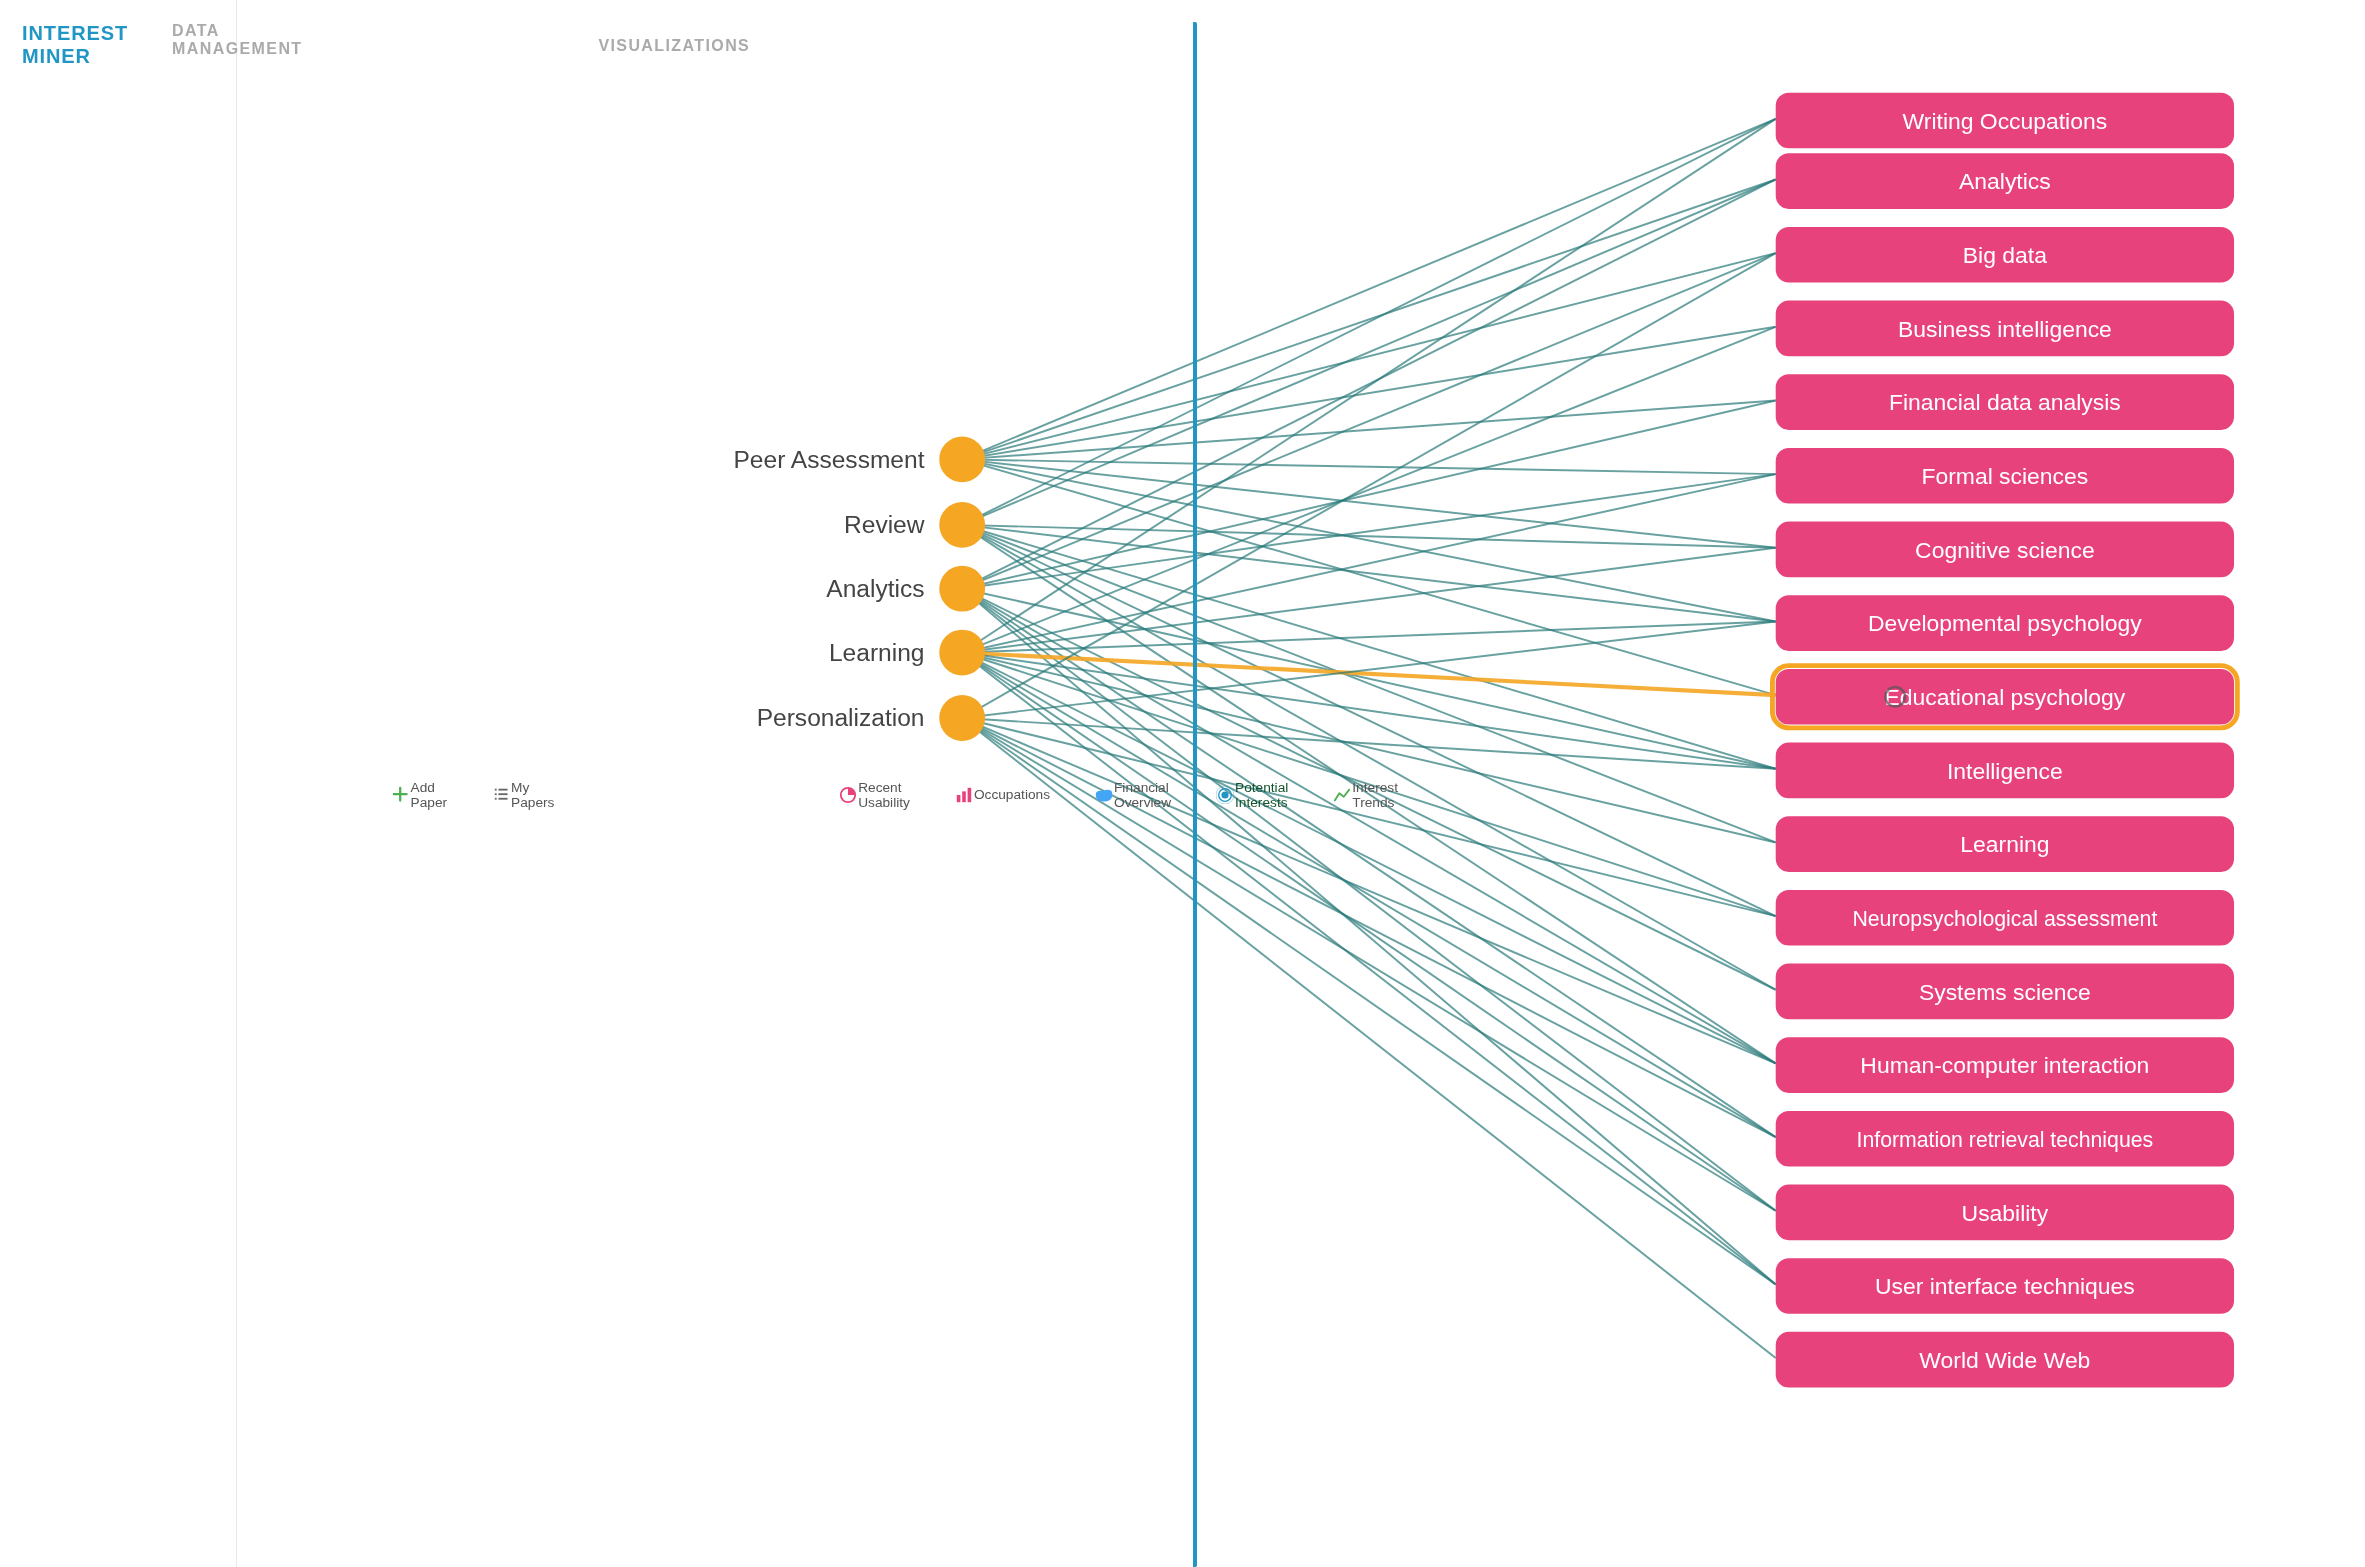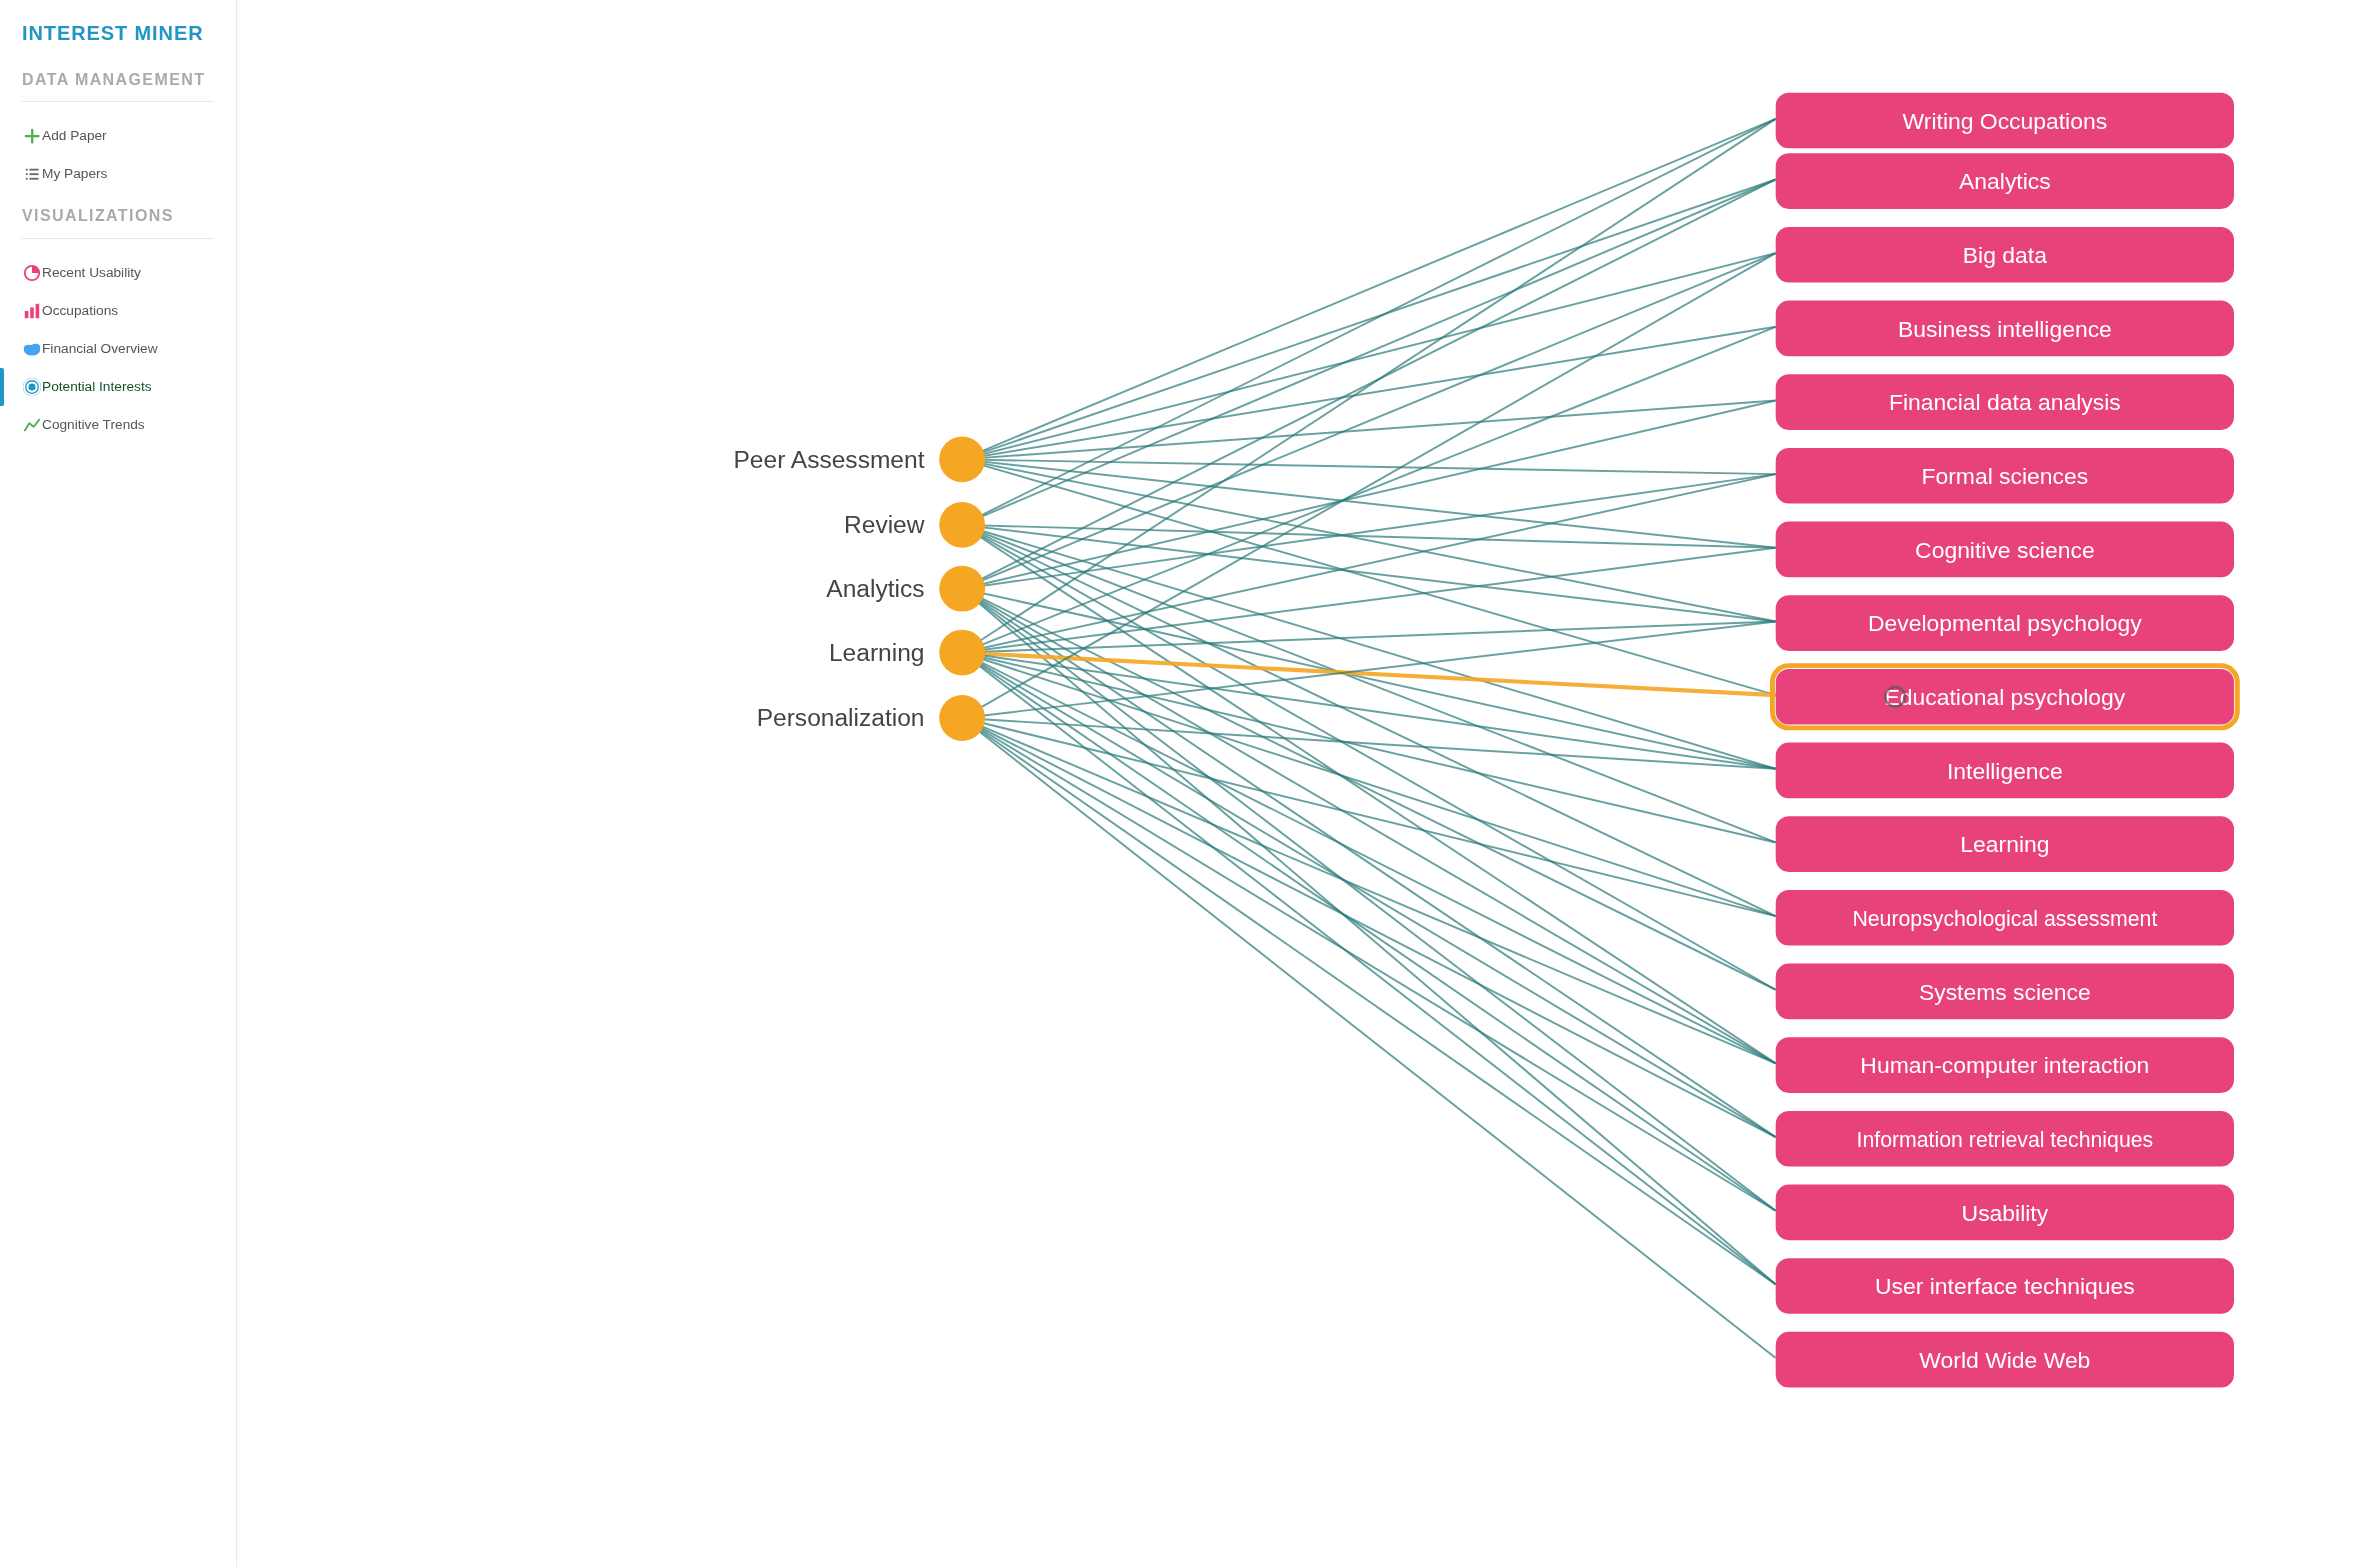--- a/index.html
+++ b/index.html
@@ -11,21 +11,20 @@
       overflow: hidden;
     }
 
     
     .sidebar {
       width: 237px;
       min-width: 237px;
       background: #fff;
       border-right: 0.9px solid #e8e8e8;
       display: flex;
-      flex-direction: column;
       padding: 22px 0 0 0;
       z-index: 10;
     }
 
     .logo {
       padding: 0 22px 25.6px 22px;
     }
 
     .logo-text {
       font-size: 20px;
@@ -190,21 +189,21 @@
     </div>
     <span>Potential Interests</span>
   </div>
 
   <div class="nav-item">
     <div class="nav-icon">
       <svg width="18" height="18" viewBox="0 0 20 20">
           <polyline points="2,16 7,8 12,12 18,4" fill="none" stroke="#4caf50" stroke-width="2" stroke-linecap="round" stroke-linejoin="round"></polyline>
         </svg>
     </div>
-    <span>Cognitive Trends</span>
+    <span>Interest Trends</span>
   </div>
 </div>
 
 <div class="main">
   <div class="viz-container">
     <svg class="network-svg" viewBox="0 0 1300 860" preserveAspectRatio="xMidYMid meet">
 
       <line x1="443" y1="232" x2="940" y2="24" stroke="#2a7a7a" stroke-width="1.2" opacity="0.7"></line>
       <line x1="443" y1="232" x2="940" y2="61" stroke="#2a7a7a" stroke-width="1.2" opacity="0.7"></line>
       <line x1="443" y1="232" x2="940" y2="106" stroke="#2a7a7a" stroke-width="1.2" opacity="0.7"></line>

